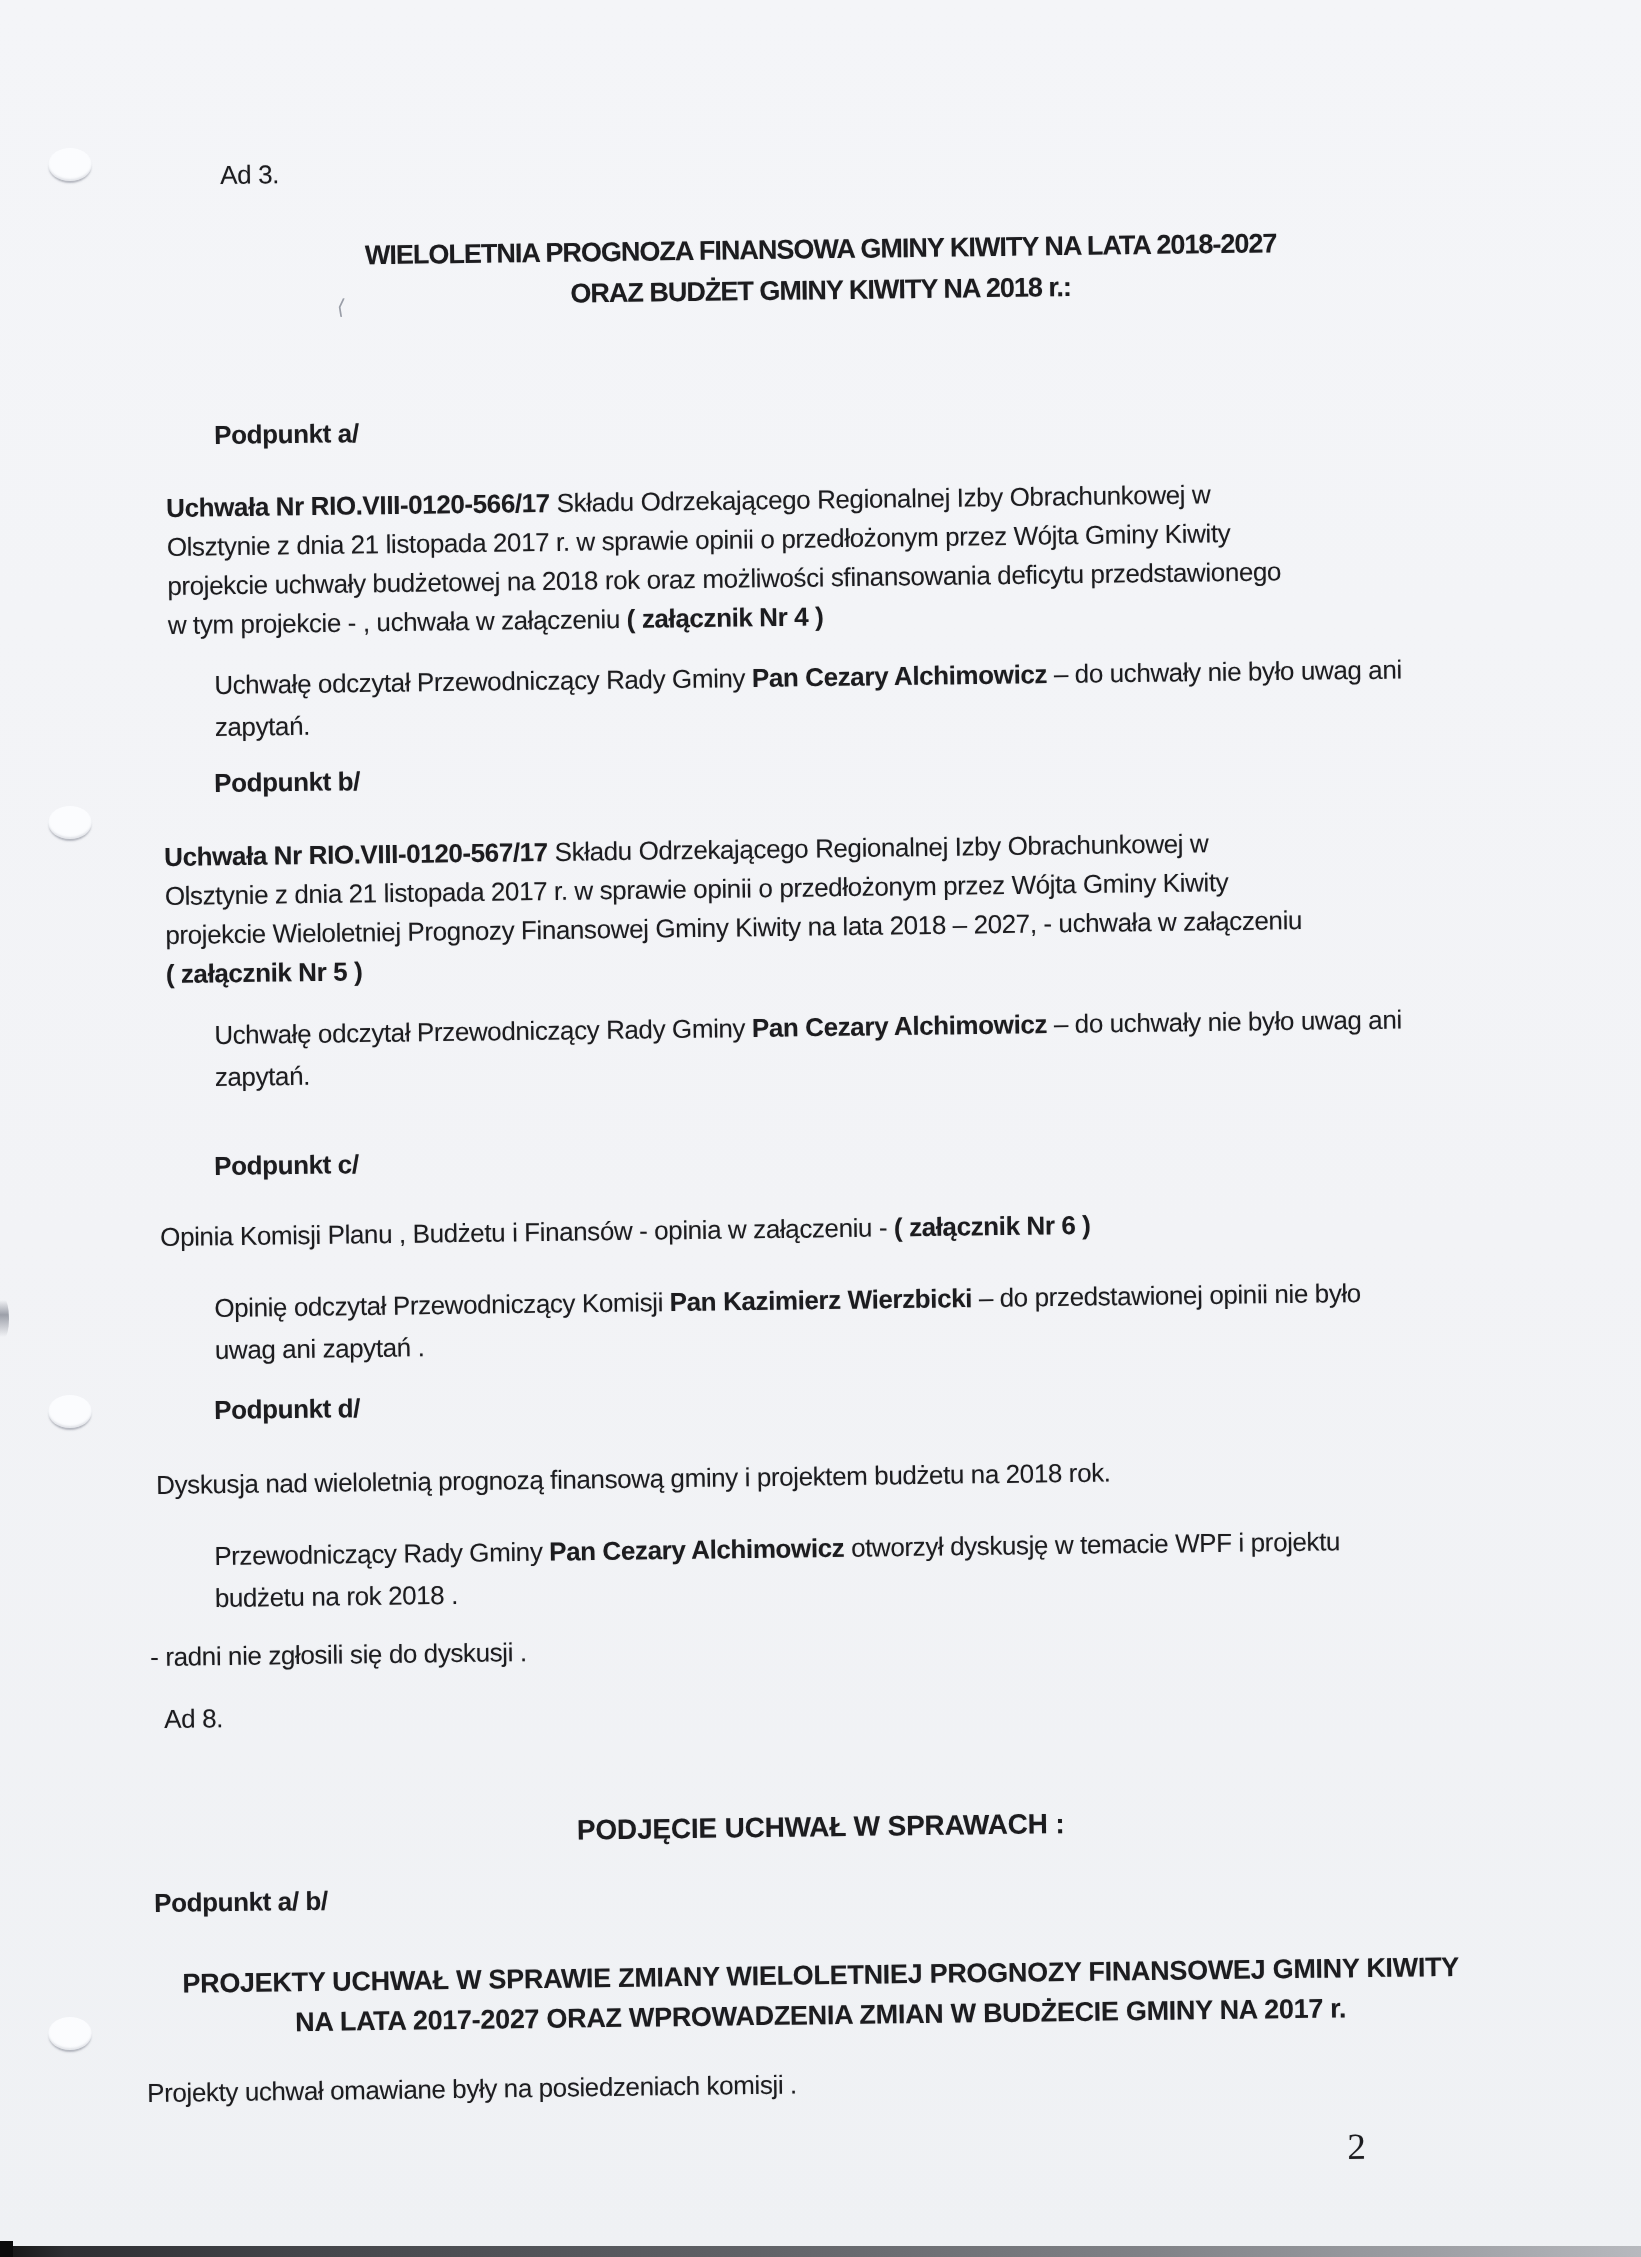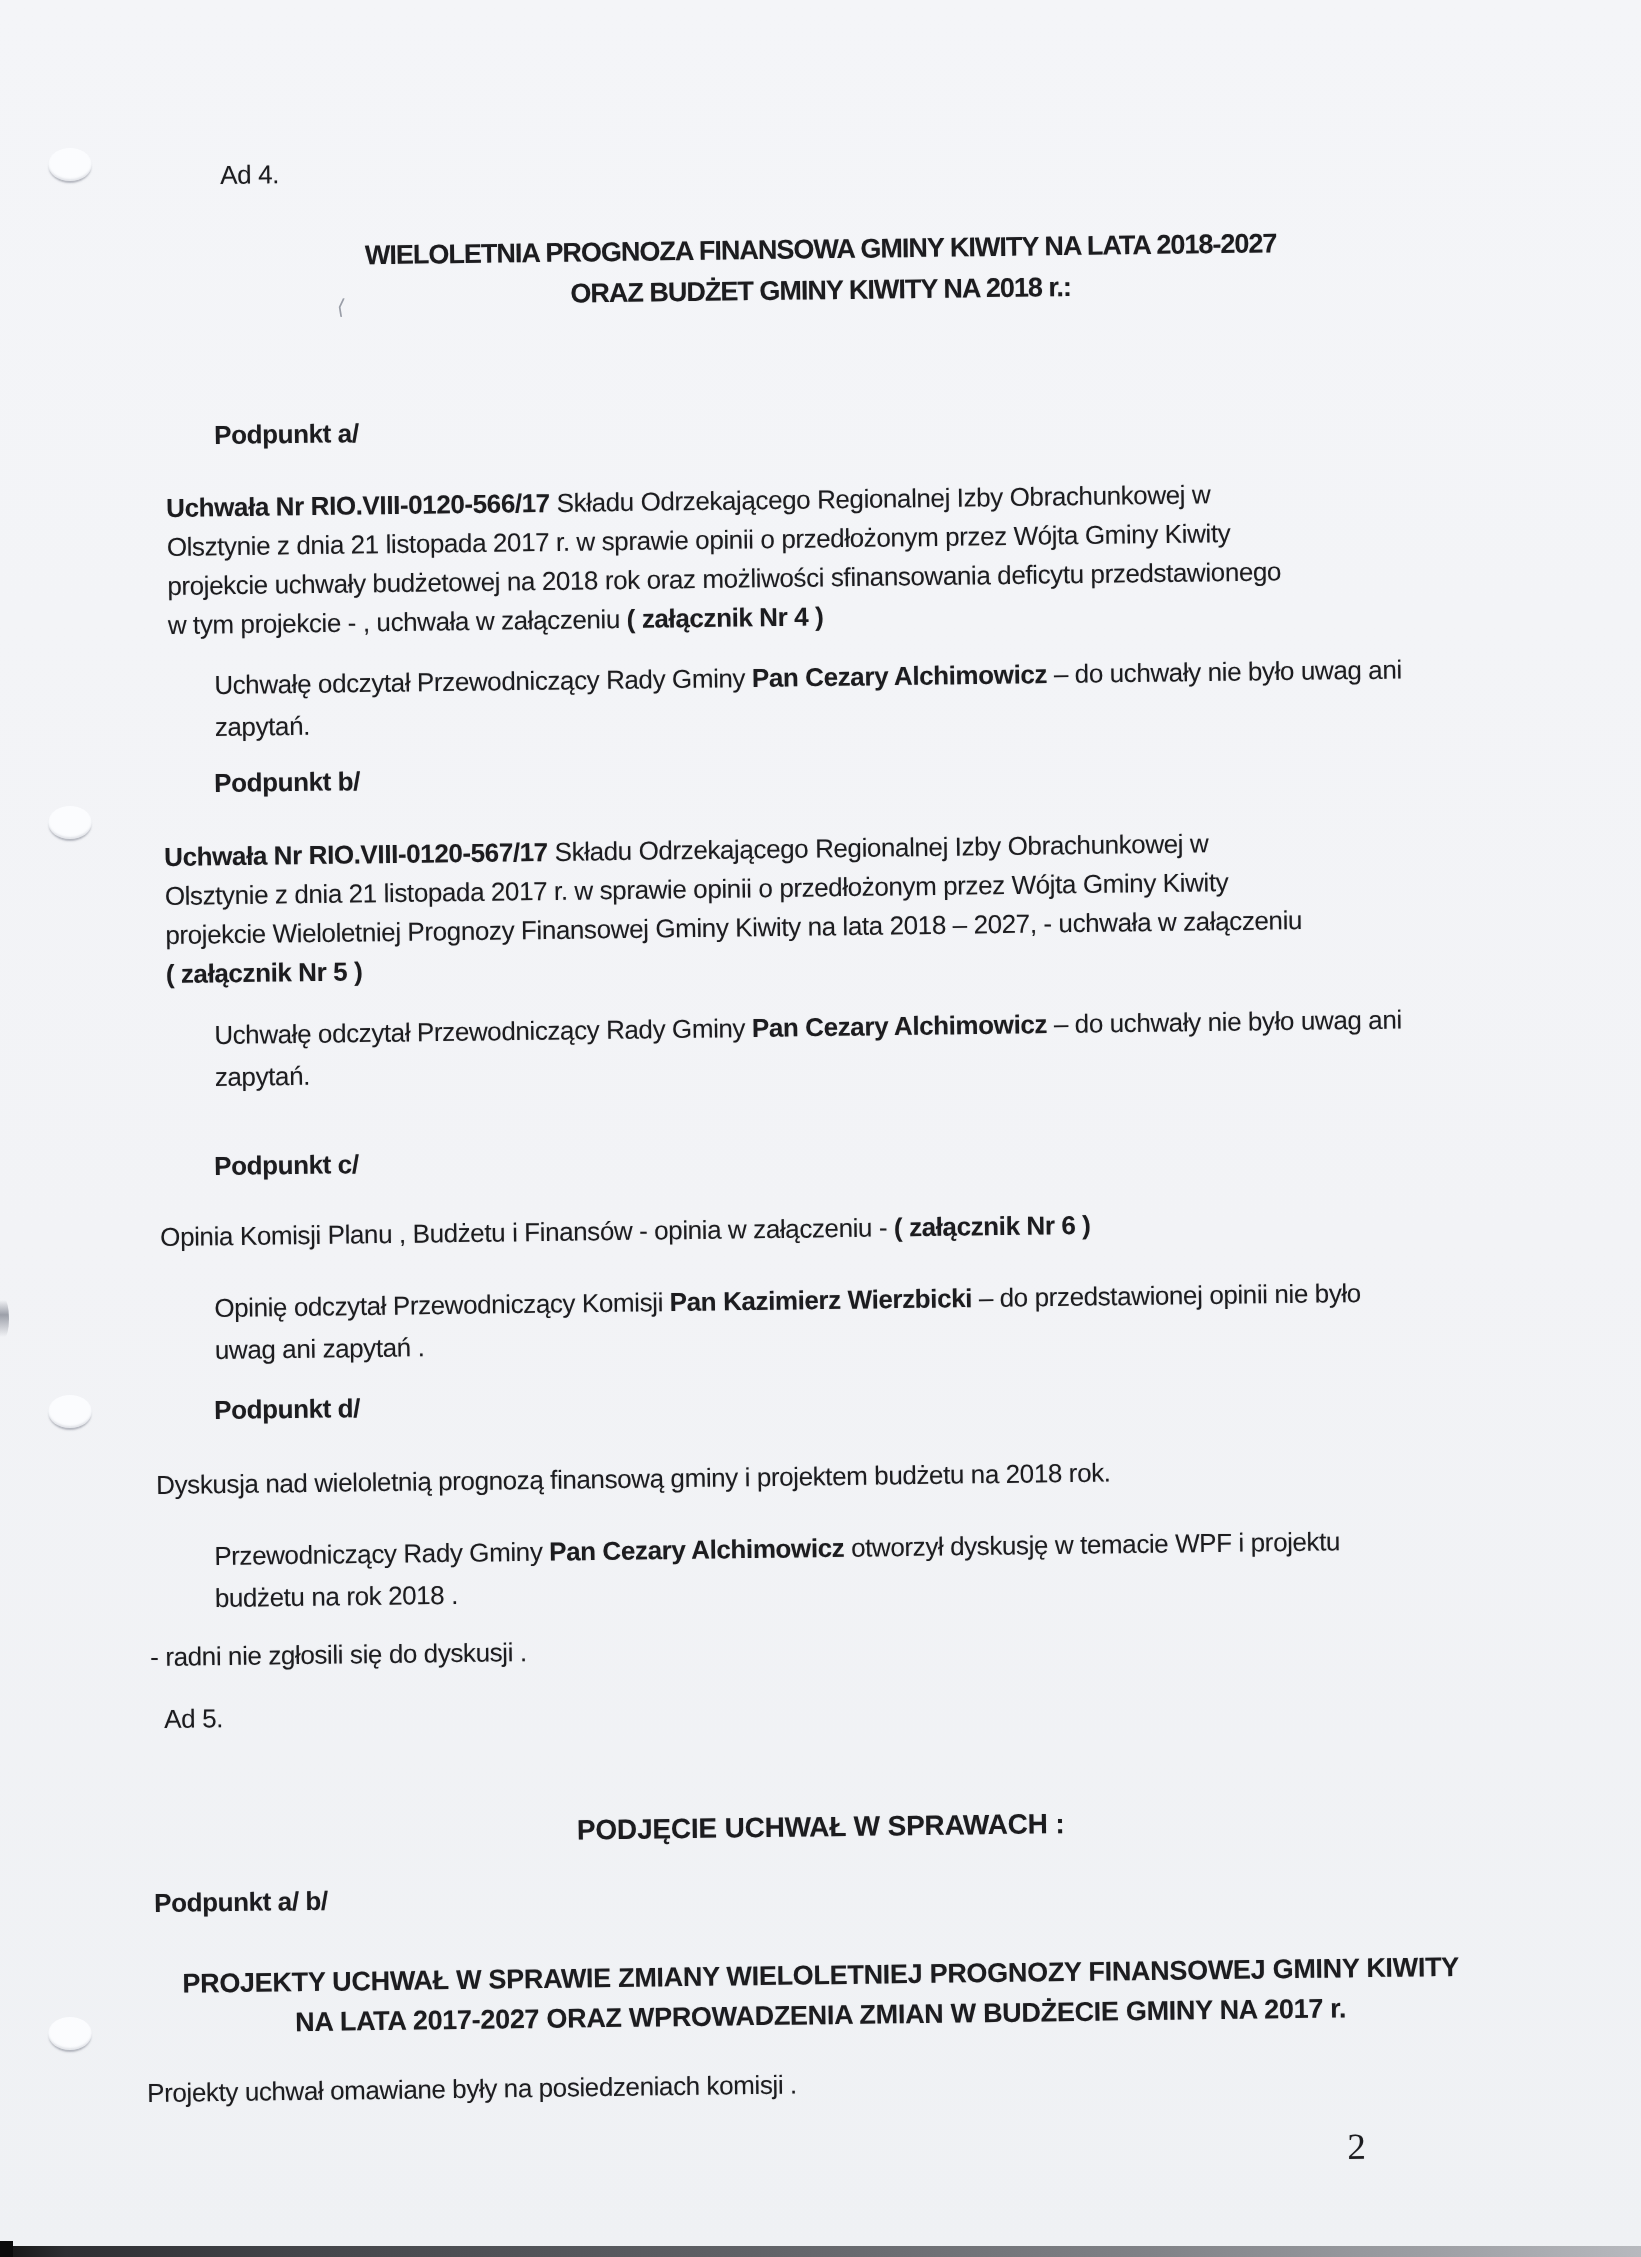--- a/index.html
+++ b/index.html
@@ -66,21 +66,21 @@
 <div class="page">
 
   <div class="hole" style="top:148px;"></div>
   <div class="hole" style="top:806px;"></div>
   <div class="hole" style="top:1395px;"></div>
   <div class="hole" style="top:2017px;"></div>
 
   <div class="corner-mark">⟨</div>
   <div class="edge-mark"></div>
 
-  <div class="blk" style="top:156px;left:220px;">Ad 4.</div>
+  <div class="blk" style="top:156px;left:220px;">Ad 3.</div>
 
   <div class="blk center title" style="top:241px;">WIELOLETNIA PROGNOZA FINANSOWA GMINY KIWITY NA LATA 2018-2027</div>
   <div class="blk center title" style="top:282px;">ORAZ BUDŻET GMINY KIWITY NA 2018 r.:</div>
 
   <div class="blk h" style="top:416px;left:214px;">Podpunkt a/</div>
 
   <div class="blk lh40" style="top:489px;left:166px;">
     <div class="ln"><span class="b">Uchwała Nr RIO.VIII-0120-566/17</span><span> Składu Odrzekającego Regionalnej Izby Obrachunkowej w</span></div>
     <div class="ln"><span>Olsztynie z dnia 21 listopada 2017 r. w sprawie opinii o przedłożonym przez Wójta Gminy Kiwity</span></div>
     <div class="ln"><span>projekcie uchwały budżetowej na 2018 rok oraz możliwości sfinansowania deficytu przedstawionego</span></div>
@@ -119,21 +119,21 @@
 
   <div class="blk" style="top:1466px;left:156px;">Dyskusja nad wieloletnią prognozą finansową gminy i projektem budżetu na 2018 rok.</div>
 
   <div class="blk lh44" style="top:1535px;left:214px;">
     <div class="ln"><span>Przewodniczący Rady Gminy </span><span class="b">Pan Cezary Alchimowicz</span><span> otworzył dyskusję w temacie WPF i projektu</span></div>
     <div class="ln"><span>budżetu na rok 2018 .</span></div>
   </div>
 
   <div class="blk" style="top:1638px;left:150px;">- radni nie zgłosili się do dyskusji .</div>
 
-  <div class="blk" style="top:1700px;left:164px;">Ad 5.</div>
+  <div class="blk" style="top:1700px;left:164px;">Ad 8.</div>
 
   <div class="blk center podjecie" style="top:1818px;">PODJĘCIE UCHWAŁ W SPRAWACH :</div>
 
   <div class="blk h" style="top:1884px;left:154px;">Podpunkt a/ b/</div>
 
   <div class="blk center bigcaps" style="top:1967px;">PROJEKTY UCHWAŁ W SPRAWIE ZMIANY WIELOLETNIEJ PROGNOZY FINANSOWEJ GMINY KIWITY</div>
   <div class="blk center bigcaps" style="top:2007px;">NA LATA 2017-2027 ORAZ WPROWADZENIA ZMIAN W BUDŻECIE GMINY NA 2017 r.</div>
 
   <div class="blk" style="top:2074px;left:147px;">Projekty uchwał omawiane były na posiedzeniach komisji .</div>
 

